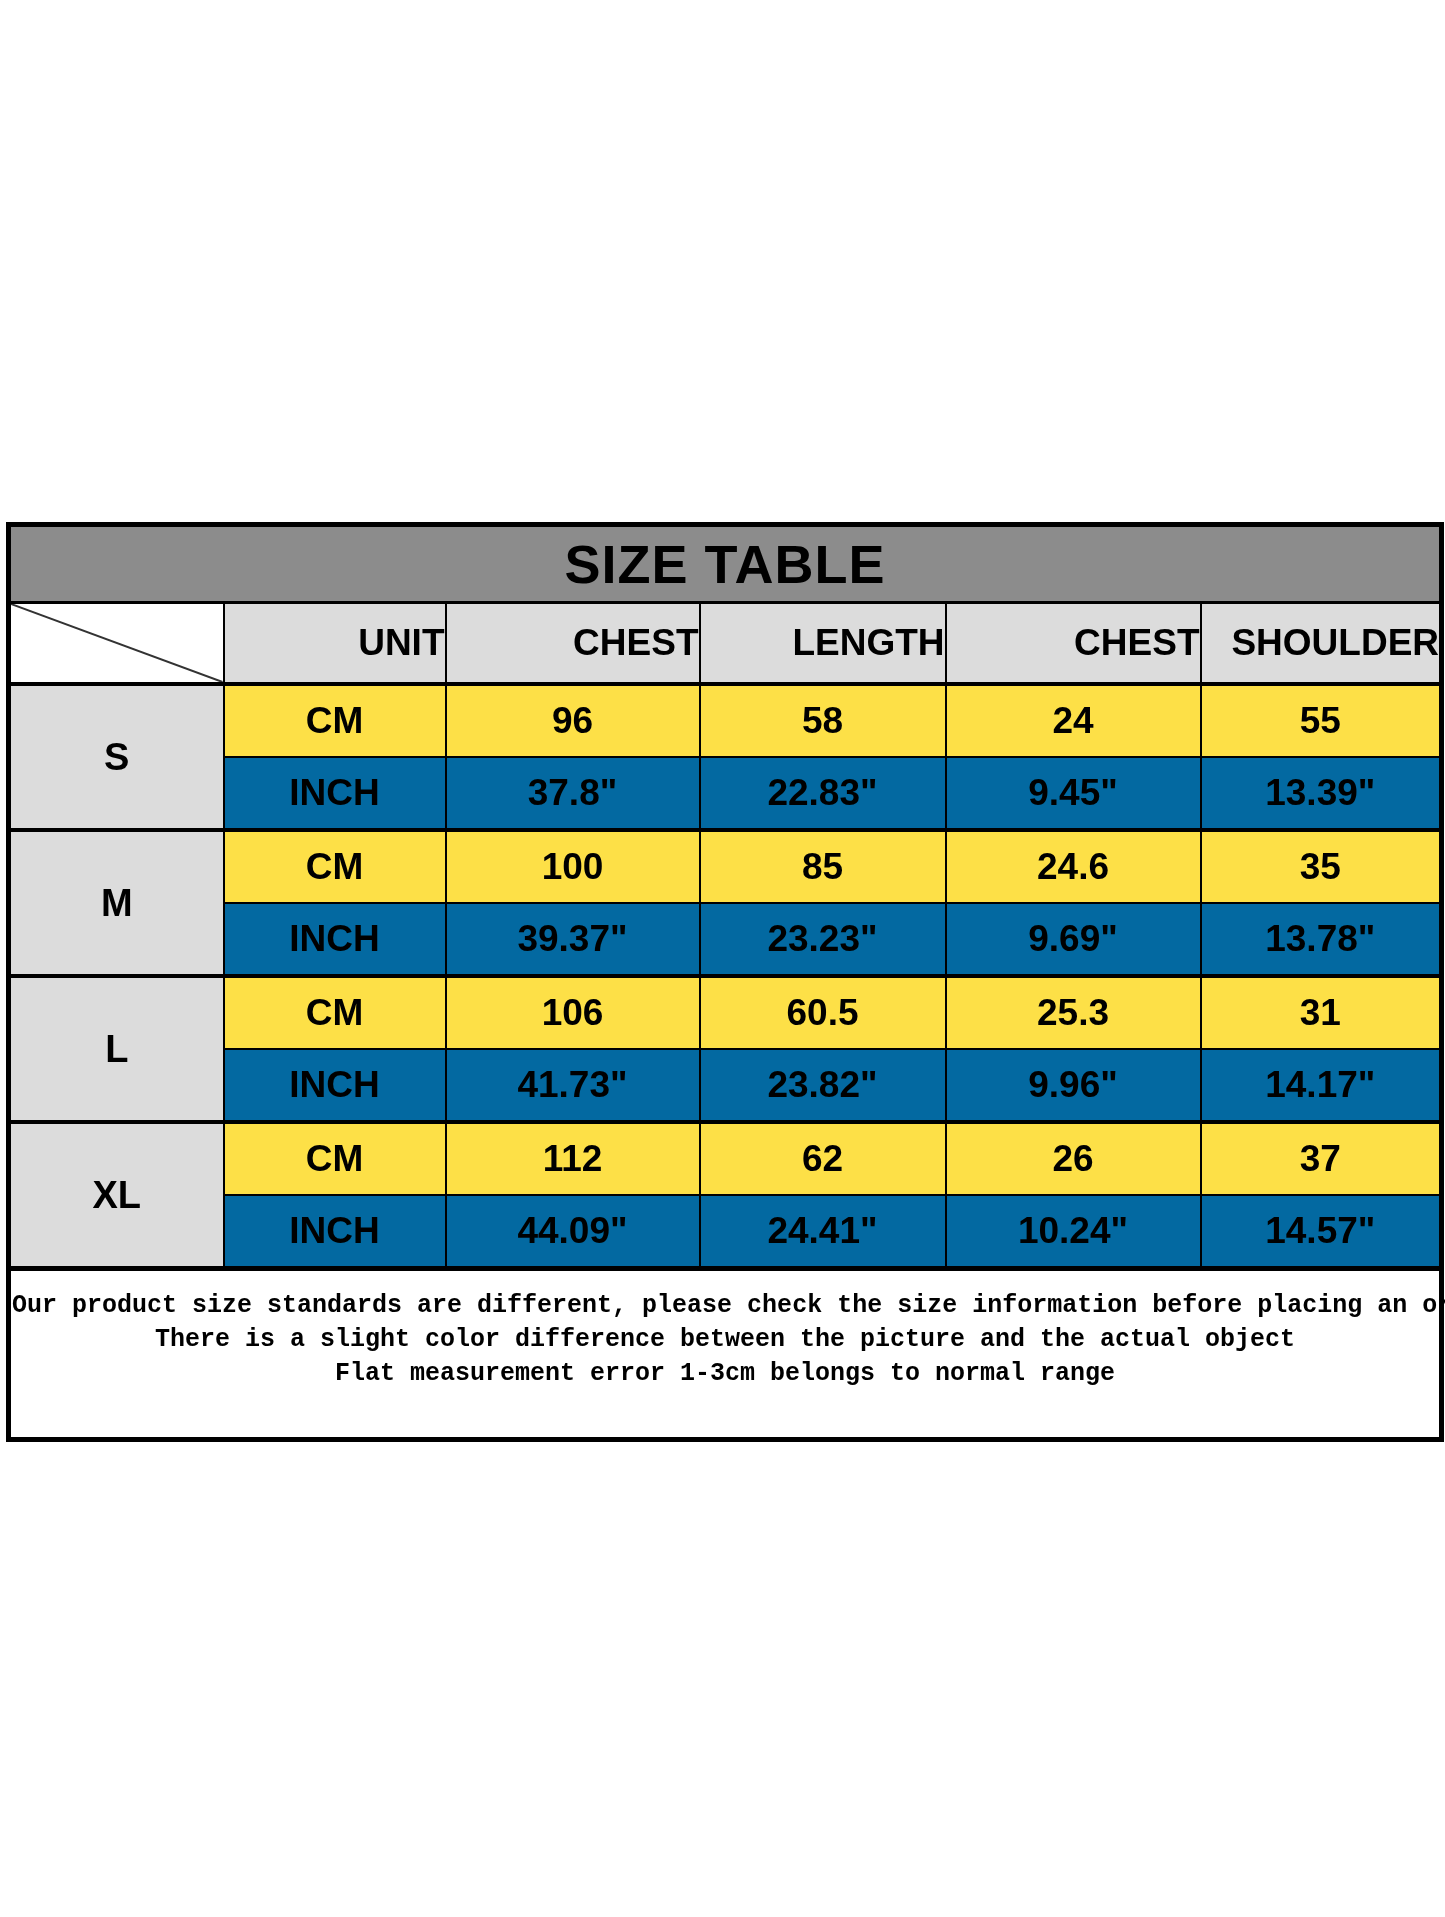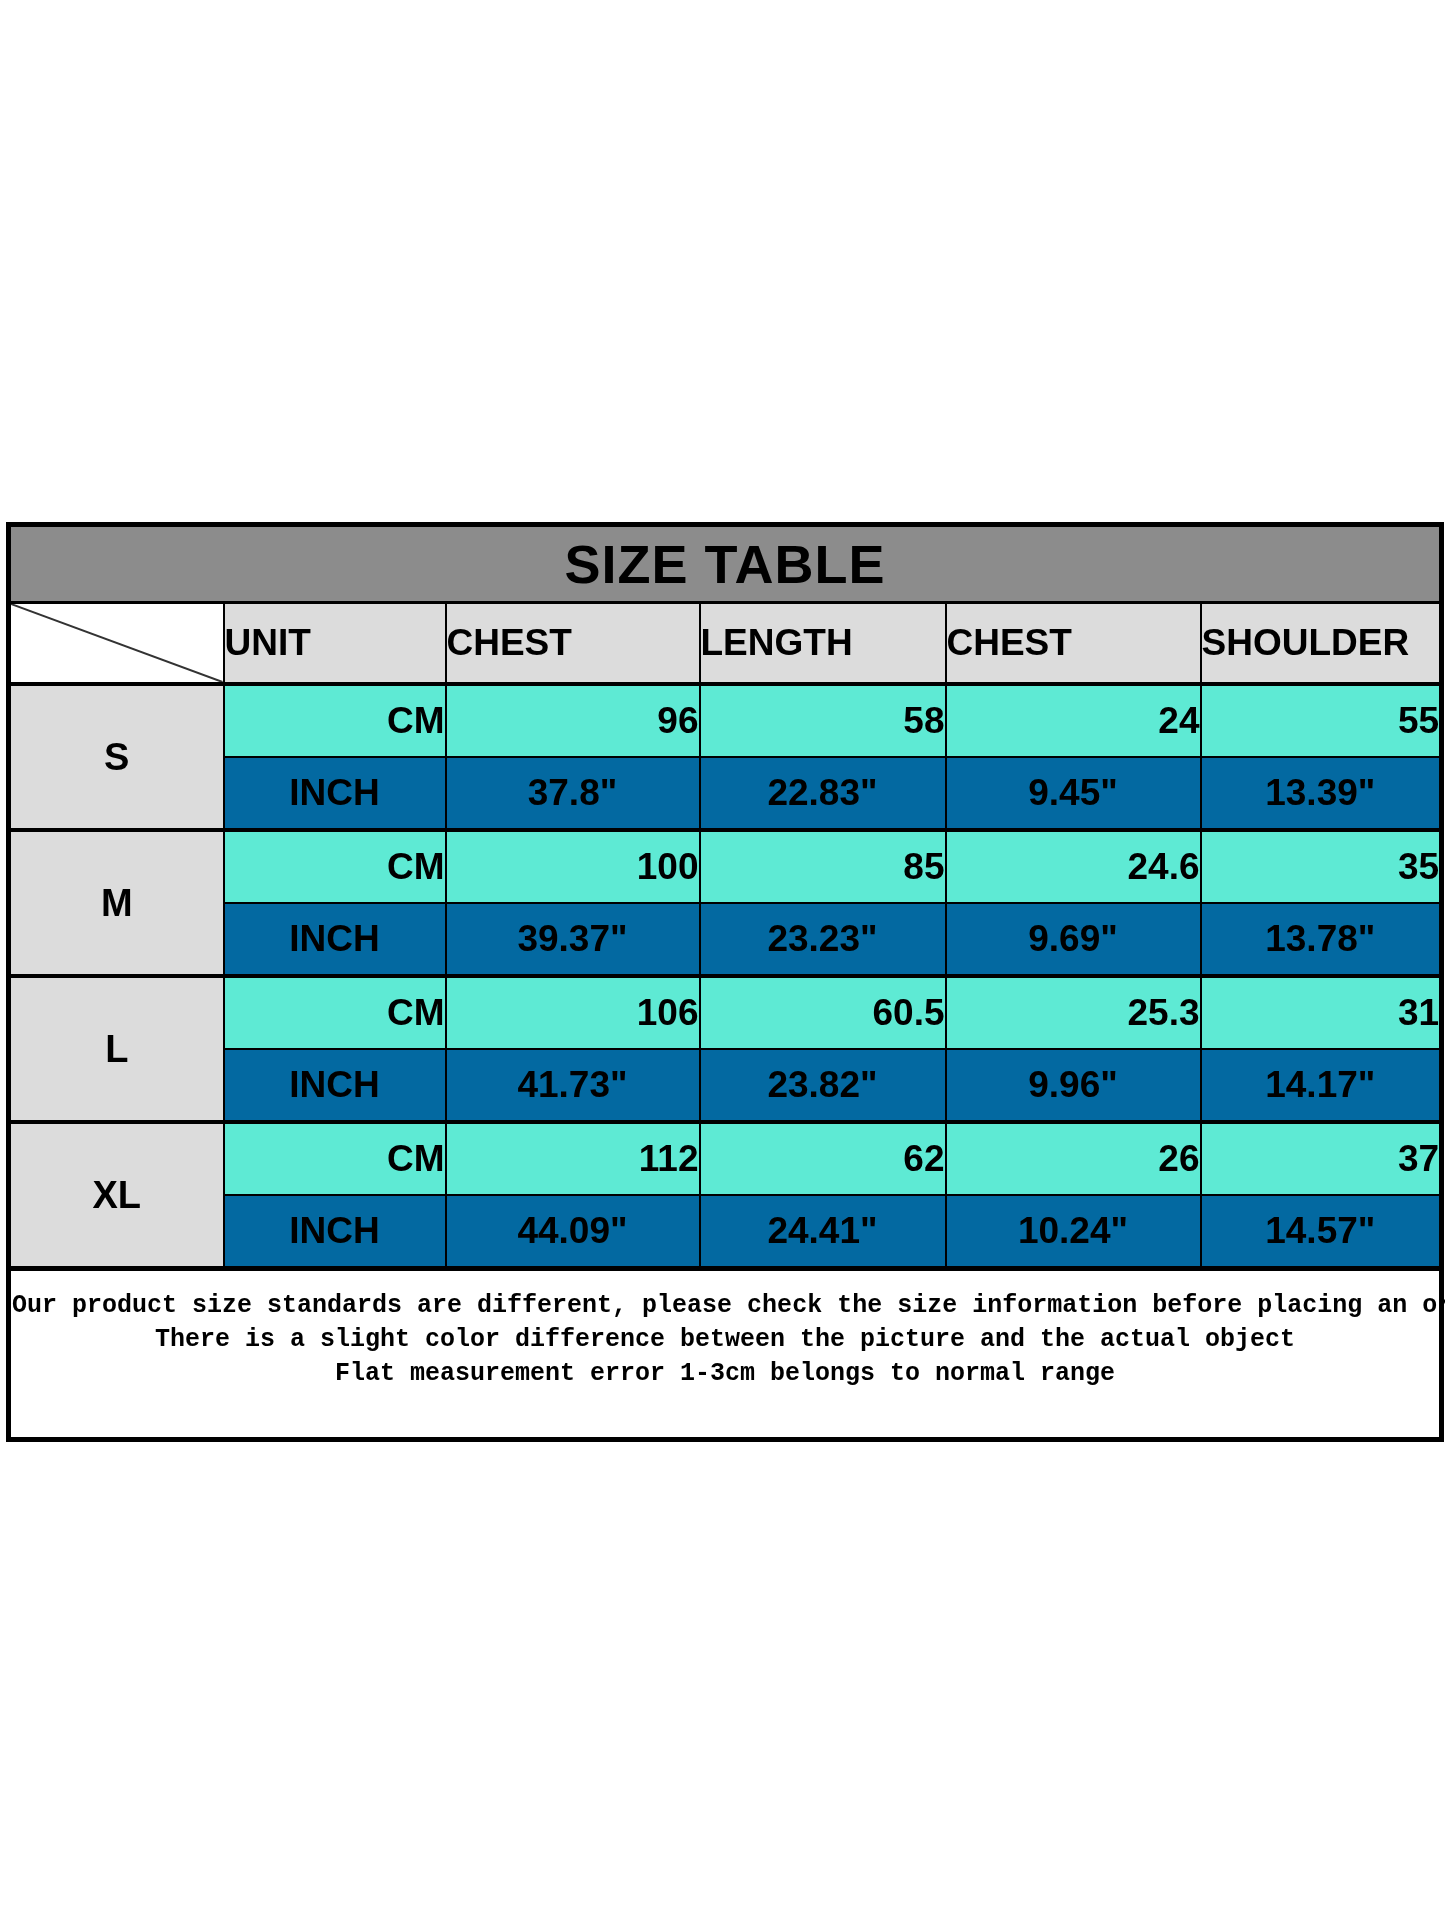--- a/index.html
+++ b/index.html
@@ -38,21 +38,21 @@
     letter-spacing: 1px;
     border-bottom: 3px solid #000000;
     padding: 0;
   }
   
   tr.hdr th {
     background: #dcdcdc;
     height: 78px;
     font-size: 37px;
     font-weight: bold;
-    text-align: left;
+    text-align: right;
     vertical-align: middle;
     border: 2px solid #000000;
     border-bottom: 4px solid #000000;
     padding: 0;
     overflow: hidden;
     white-space: nowrap;
   }
   tr.hdr th.corner {
     background: #ffffff;
     position: relative;
@@ -78,21 +78,21 @@
   tbody.grp td {
     height: 70px;
     font-size: 37px;
     font-weight: bold;
     text-align: center;
     vertical-align: middle;
     border: 2px solid #000000;
     padding: 0;
     white-space: nowrap;
   }
-  tbody.grp tr.cm td { background: #5eead4; text-align: right; }
+  tbody.grp tr.cm td { background: #fde047; }
   tbody.grp tr.inch td { background: #0369a1; }
   
   tbody.grp tr:first-child td,
   tbody.grp tr:first-child th {
     border-top: 4px solid #000000;
   }
   
   tbody.notes td {
     background: #ffffff;
     border-top: 5px solid #000000;

